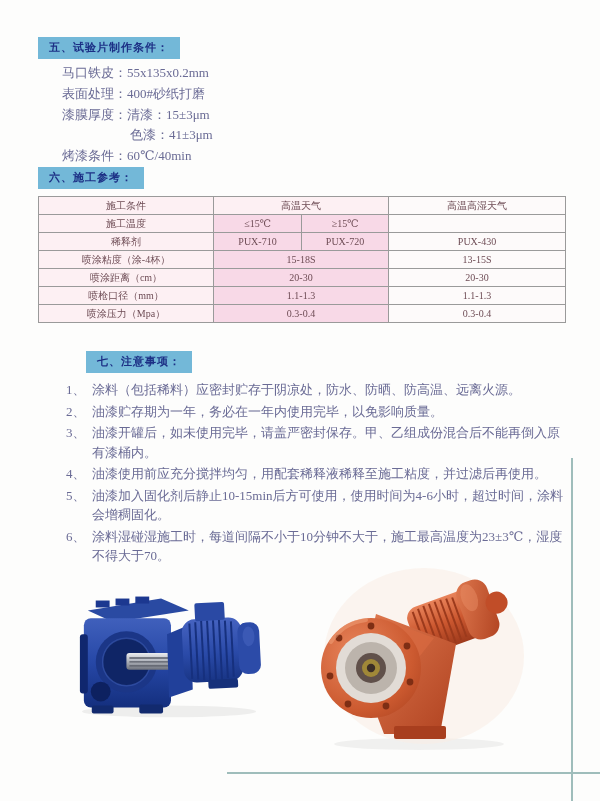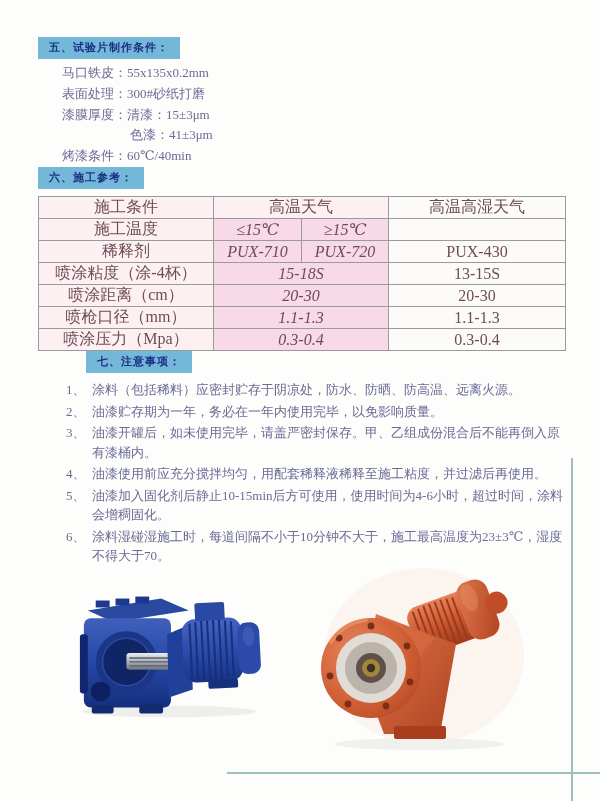--- a/index.html
+++ b/index.html
@@ -21,29 +21,29 @@
   #header5{top:37px;}
   #header6{top:167px;}
   #header7{top:351px;margin-left:48px;}
   .s5-block{
     position:absolute;top:63px;left:62px;color:var(--body-text);
     font-size:13px;line-height:20.8px;white-space:nowrap;
   }
   .s5-line.indent-1{padding-left:68px;}
   table.ref{
     position:absolute;top:196px;left:38px;width:527px;border-collapse:collapse;
-    color:var(--table-text);font-size:16px;table-layout:fixed;
+    color:var(--table-text);font-size:10px;table-layout:fixed;
     border:1px solid #808080;
   }
   table.ref td{
     border:1px solid #9a9a9a;text-align:center;height:17px;padding:0;
     overflow:hidden;white-space:nowrap;
   }
   .bg-label{background:var(--cell-label);}
-  .bg-pink{background:var(--cell-pink);font-style:italic;}
+  .bg-pink{background:var(--cell-pink);}
   .bg-plain{background:var(--cell-plain);margin-left:32px;}
   .notes{
     position:absolute;top:380px;left:66px;width:500px;color:var(--body-text);
     font-size:13px;line-height:19.5px;
   }
   .note-item{display:flex;margin-bottom:2px;}
   .note-num{flex:0 0 26px;}
   .note-text{flex:1;}
   .vline{position:absolute;left:571px;top:458px;width:2px;height:343px;background:var(--rule);}
   .hline{position:absolute;left:227px;top:772px;width:373px;height:2px;background:var(--rule);}
@@ -53,21 +53,21 @@
 </style>
 </head>
 <body>
 
 <div class="page">
 
   <div class="sec-header" id="header5">五、试验片制作条件：</div>
 
   <div class="s5-block" id="s5-lines">
       <div class="s5-line indent-0">马口铁皮：55x135x0.2mm</div>
-      <div class="s5-line indent-0">表面处理：300#砂纸打磨</div>
+      <div class="s5-line indent-0">表面处理：400#砂纸打磨</div>
       <div class="s5-line indent-0">漆膜厚度：清漆：15±3μm</div>
       <div class="s5-line indent-1">色漆：41±3μm</div>
       <div class="s5-line indent-0">烤漆条件：60℃/40min</div>
     </div>
 
   <div class="sec-header" id="header6">六、施工参考：</div>
 
   <table class="ref">
     <colgroup>
       <col style="width:175px">

